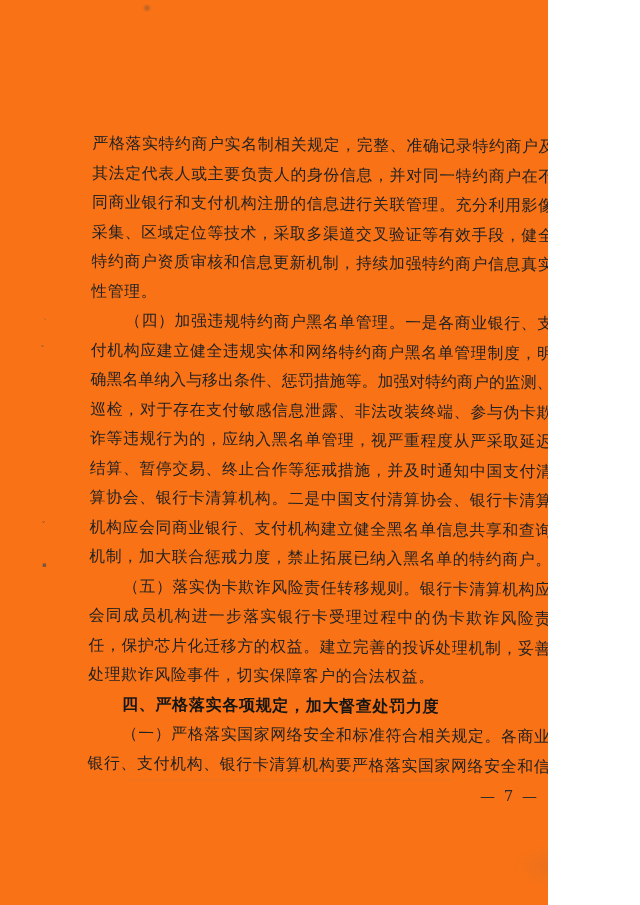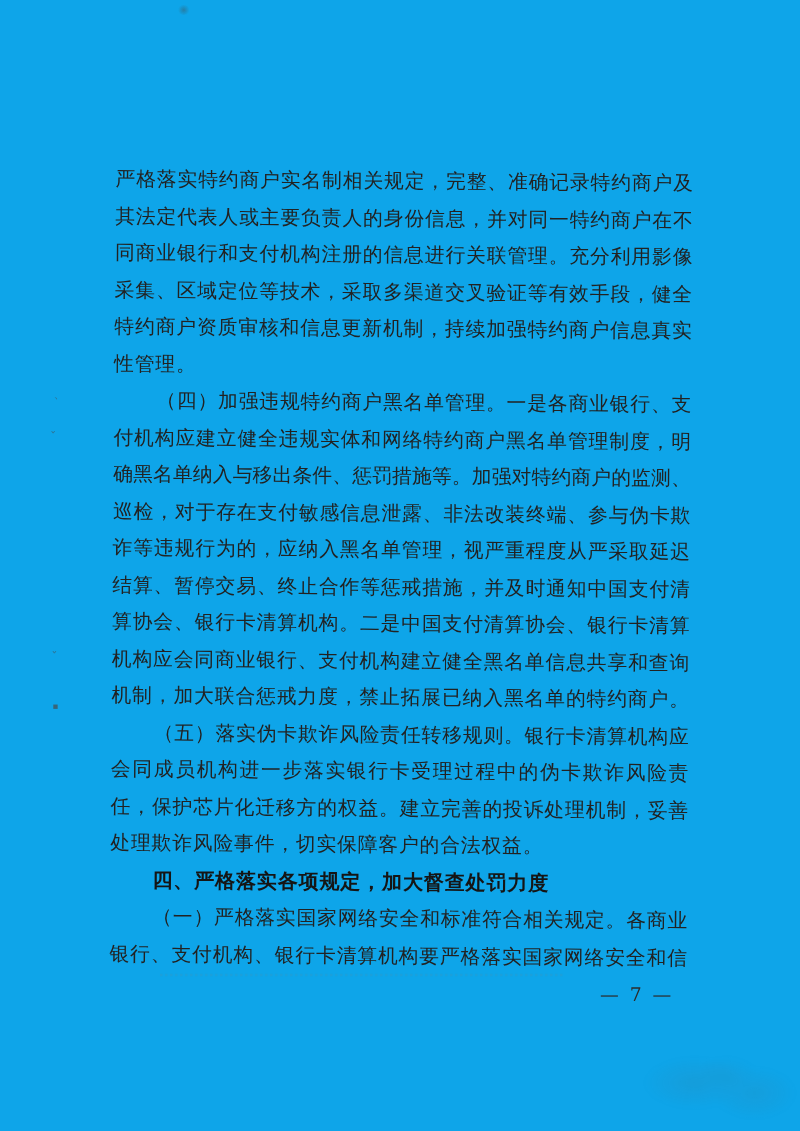--- a/index.html
+++ b/index.html
@@ -2,23 +2,23 @@
 <html><head>
 <meta charset="utf-8">
 <style>
   html, body { margin: 0; padding: 0; }
   body {
     font-family: "DejaVu Serif", "Liberation Serif", serif;
     background: #ffffff;
   }
   .page {
     position: relative;
-    width: 640px;
+    width: 548px;
     height: 905px;
-    background: #0ea5e9;
+    background: #f97316;
     overflow: hidden;
   }
   
   .textblock {
     position: absolute;
     left: 90px;
     top: 130px;
     width: 462px;
     transform: rotate(0.45deg);
     transform-origin: 50% 50%;

